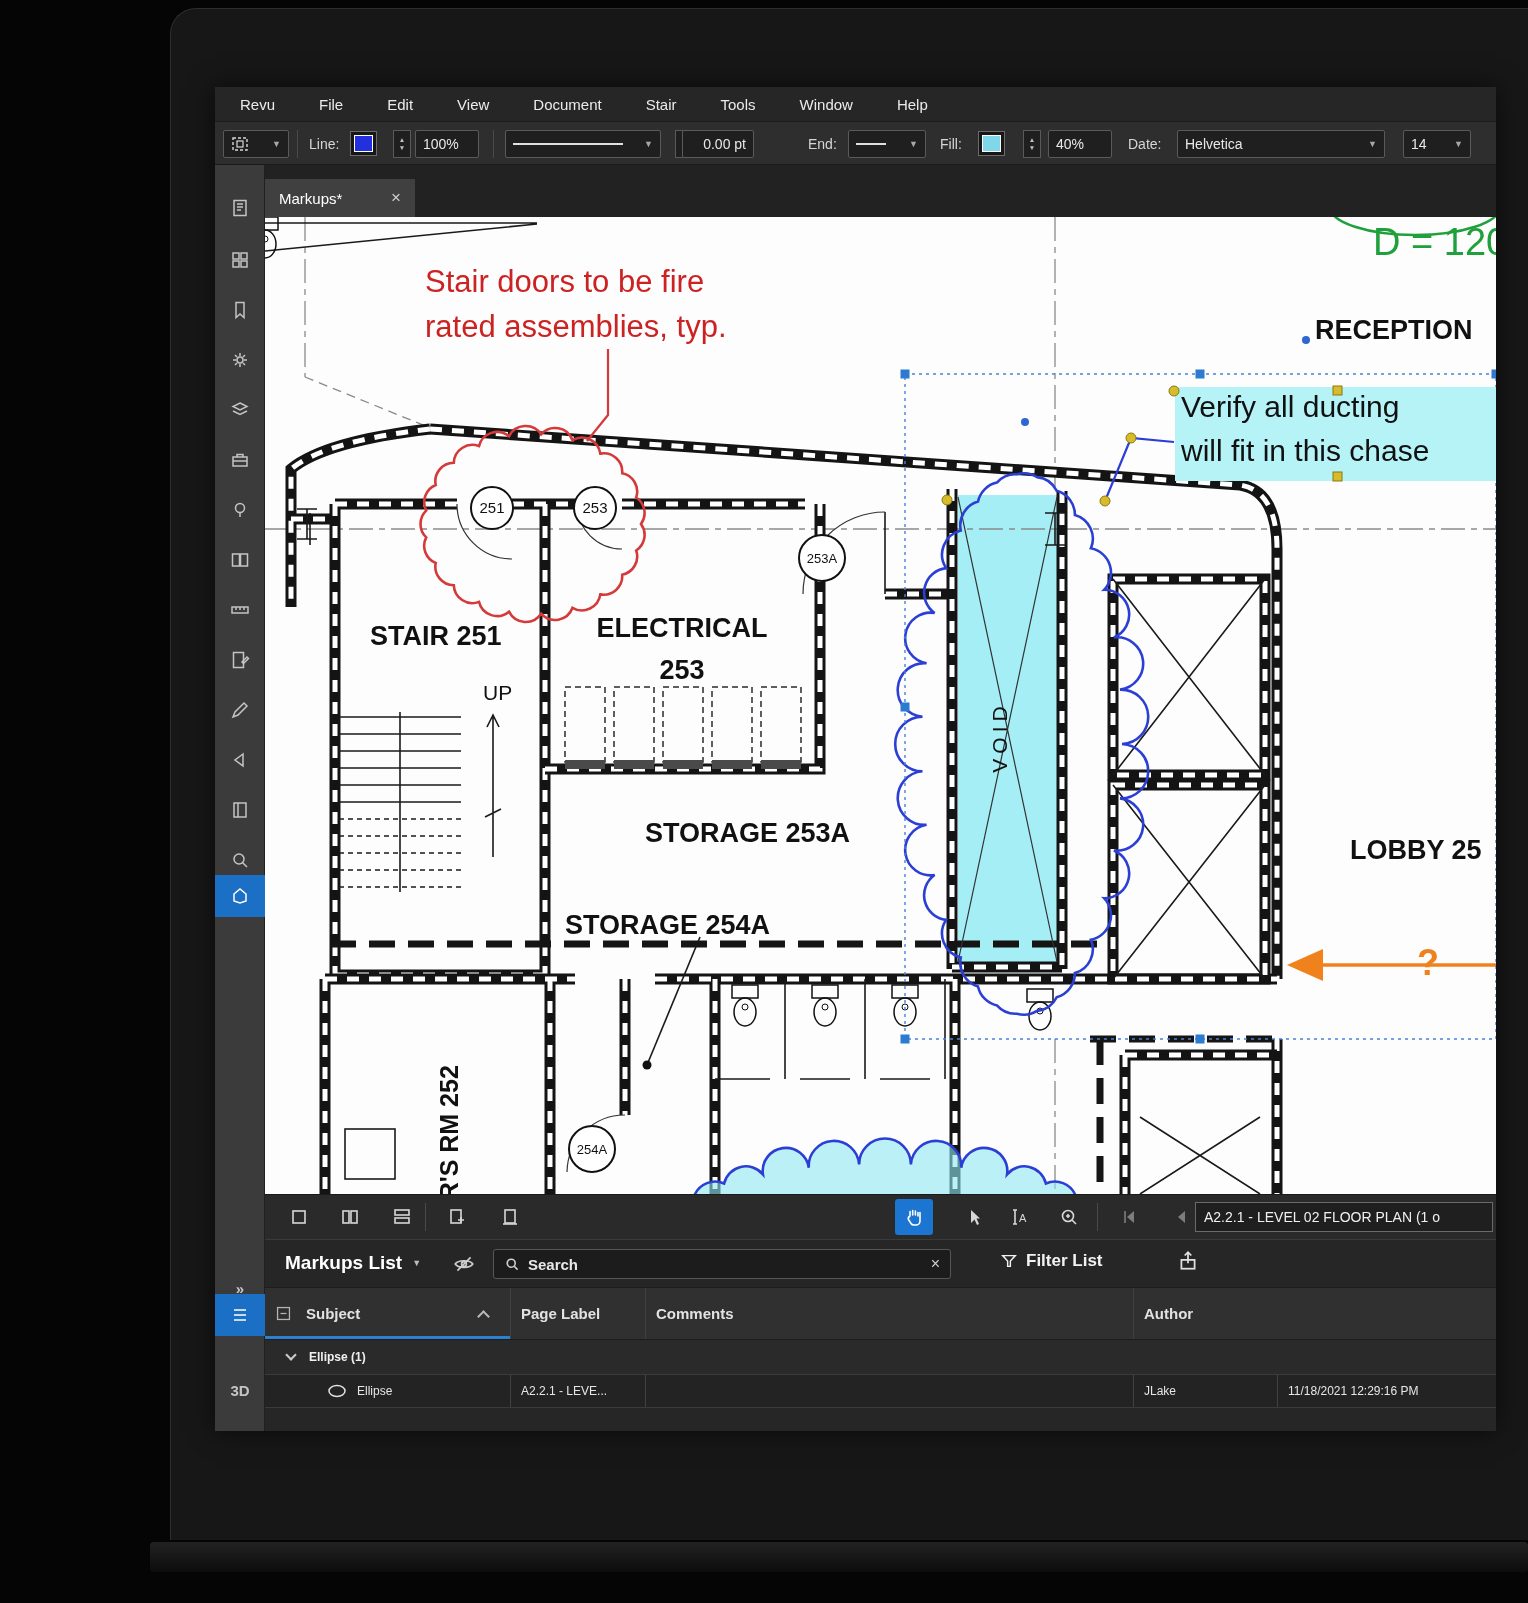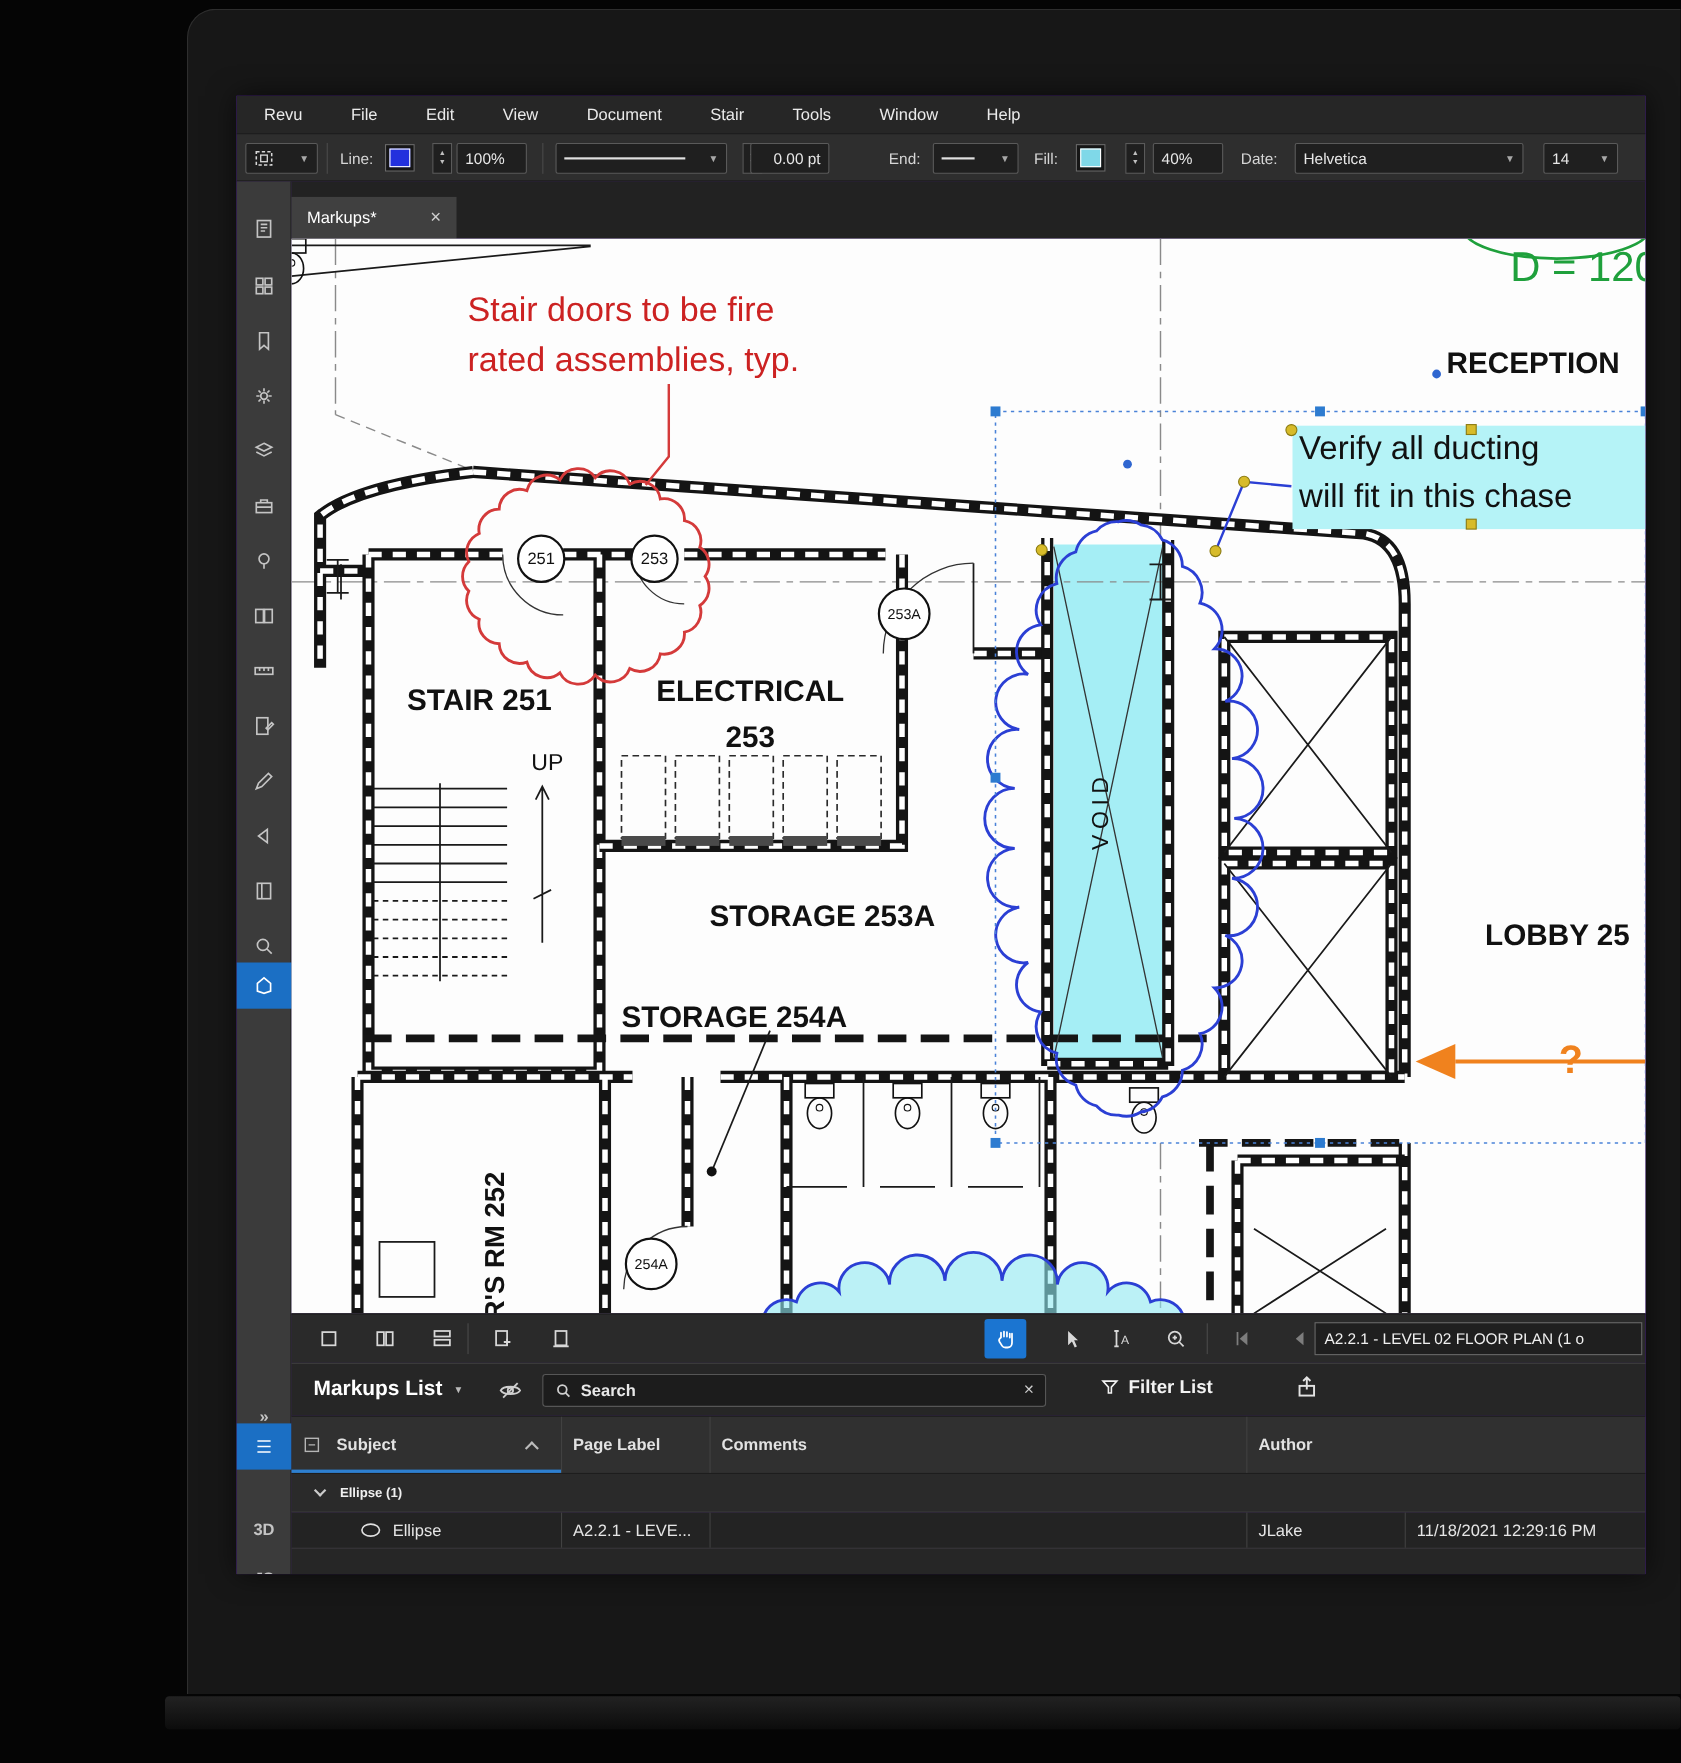--- a/index.html
+++ b/index.html
@@ -90,21 +90,21 @@
   .c1 { width:245px; } .c2 { width:135px; } .c3 { width:488px; } .c4 { width:144px; } .c5 { flex:1; }
   .thead .cell + .cell, .trow .cell + .cell { border-left:1px solid #414141; }
   .sortline { position:absolute; left:0; bottom:0; width:245px; height:3px; background:#2d7fd0; }
   .chevup { display:inline-block; width:9px; height:9px; border-left:2px solid #bbb; border-top:2px solid #bbb;
             transform:rotate(45deg); margin-left:auto; margin-right:22px; margin-top:6px; }
   .grow { position:absolute; left:50px; top:1253px; width:1231px; height:35px; background:#2a2a2a; border-bottom:1px solid #3b3b3b;
           display:flex; align-items:center; font-size:12px; font-weight:bold; color:#f0f0f0; }
   .chevdn { display:inline-block; width:8px; height:8px; border-left:2px solid #ccc; border-bottom:2px solid #ccc;
             transform:rotate(-45deg); margin:0 14px 4px 22px; }
   .trow { position:absolute; left:50px; top:1288px; width:1231px; height:33px; background:#232323; border-bottom:1px solid #3b3b3b;
-          display:flex; font-size:15px; color:#e6e6e6; }
+          display:flex; font-size:12px; color:#e6e6e6; }
   .rowrest { position:absolute; left:50px; top:1321px; width:1231px; height:23px; background:#262626; }
 </style>
 </head>
 <body>
 
 <div class="stage">
   <div class="screen"></div>
   <div class="chassis"></div>
 
   <div class="app">

